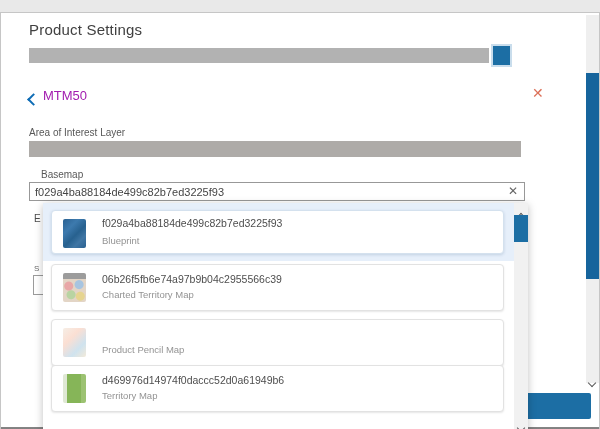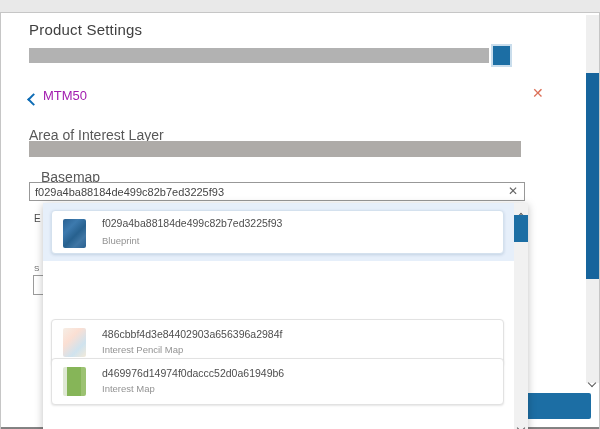--- a/index.html
+++ b/index.html
@@ -22,21 +22,21 @@
   .chevron.down{transform:rotate(135deg);}
   .chevron.up{transform:rotate(-45deg);}
   .chevron.back{width:7px;height:7px;border-width:2.5px 2.5px 0 0;border-color:#0e6cb5;transform:rotate(-135deg);}
 
   
   .back-btn{left:28px;top:77px;cursor:pointer;}
   .back-label{left:42px;top:75px;font-size:13px;color:#a21caf;}
   .close-x{left:531px;top:73px;font-size:14px;color:#dc7058;cursor:pointer;line-height:1;}
 
   
-  .field-label{font-size:14px;color:#585858;}
+  .field-label{font-size:10px;color:#585858;}
   .aoi-label{left:28px;top:114px;}
   .aoi-bar{left:28px;top:128px;width:492px;height:16px;background:#aeaba8;}
   .basemap-label{left:40px;top:156px;}
   .basemap-input{left:28px;top:169px;width:496px;height:19px;box-sizing:border-box;border:1px solid #989898;
                  background:#fff;font-size:11px;color:#454545;padding:0 18px 0 5px;outline:none;
                  font-family:"Liberation Sans","DejaVu Sans",sans-serif;}
   .input-clear{left:507px;top:172px;font-size:12px;color:#666;cursor:pointer;line-height:1;}
 
   
   .frag-e{left:33px;top:200px;font-size:10px;color:#4a4a4a;}
@@ -108,31 +108,35 @@
 
   <div class="abs dropdown">
     <div class="dd-highlight"></div>
 
     <div class="dd-item selected" style="top:7px;height:44px;">
       <div class="thumb thumb-blueprint"></div>
       <div class="id-text" style="top:6px;">f029a4ba88184de499c82b7ed3225f93</div>
       <div class="name-text" style="top:24px;">Blueprint</div>
     </div>
 
+    <div class="dd-item" style="top:61px;">
+      <div class="thumb thumb-charted"></div>
+      <div class="id-text">06b26f5fb6e74a97b9b04c2955566c39</div>
+      <div class="name-text">Charted Territory Map</div>
+    </div>
 
     <div class="dd-item" style="top:116px;">
       <div class="thumb thumb-pencil"></div>
-      <div class="id-text">486cbbf4d3e84402903a656396a2984f</div>
-      <div class="name-text">Interest Pencil Map</div>
+      <div class="name-text">Product Pencil Map</div>
     </div>
 
-    <div class="dd-item" style="top:155px;">
+    <div class="dd-item" style="top:162px;">
       <div class="thumb thumb-community"></div>
       <div class="id-text">d469976d14974f0daccc52d0a61949b6</div>
-      <div class="name-text">Interest Map</div>
+      <div class="name-text">Territory Map</div>
     </div>
 
     <div class="dd-item" style="top:227px;"></div>
 
     <div class="dd-scroll">
       <div class="dd-scroll-up"><span class="chevron up"></span></div>
       <div class="dd-scroll-thumb"></div>
       <div class="dd-scroll-down"><span class="chevron down"></span></div>
     </div>
   </div>

